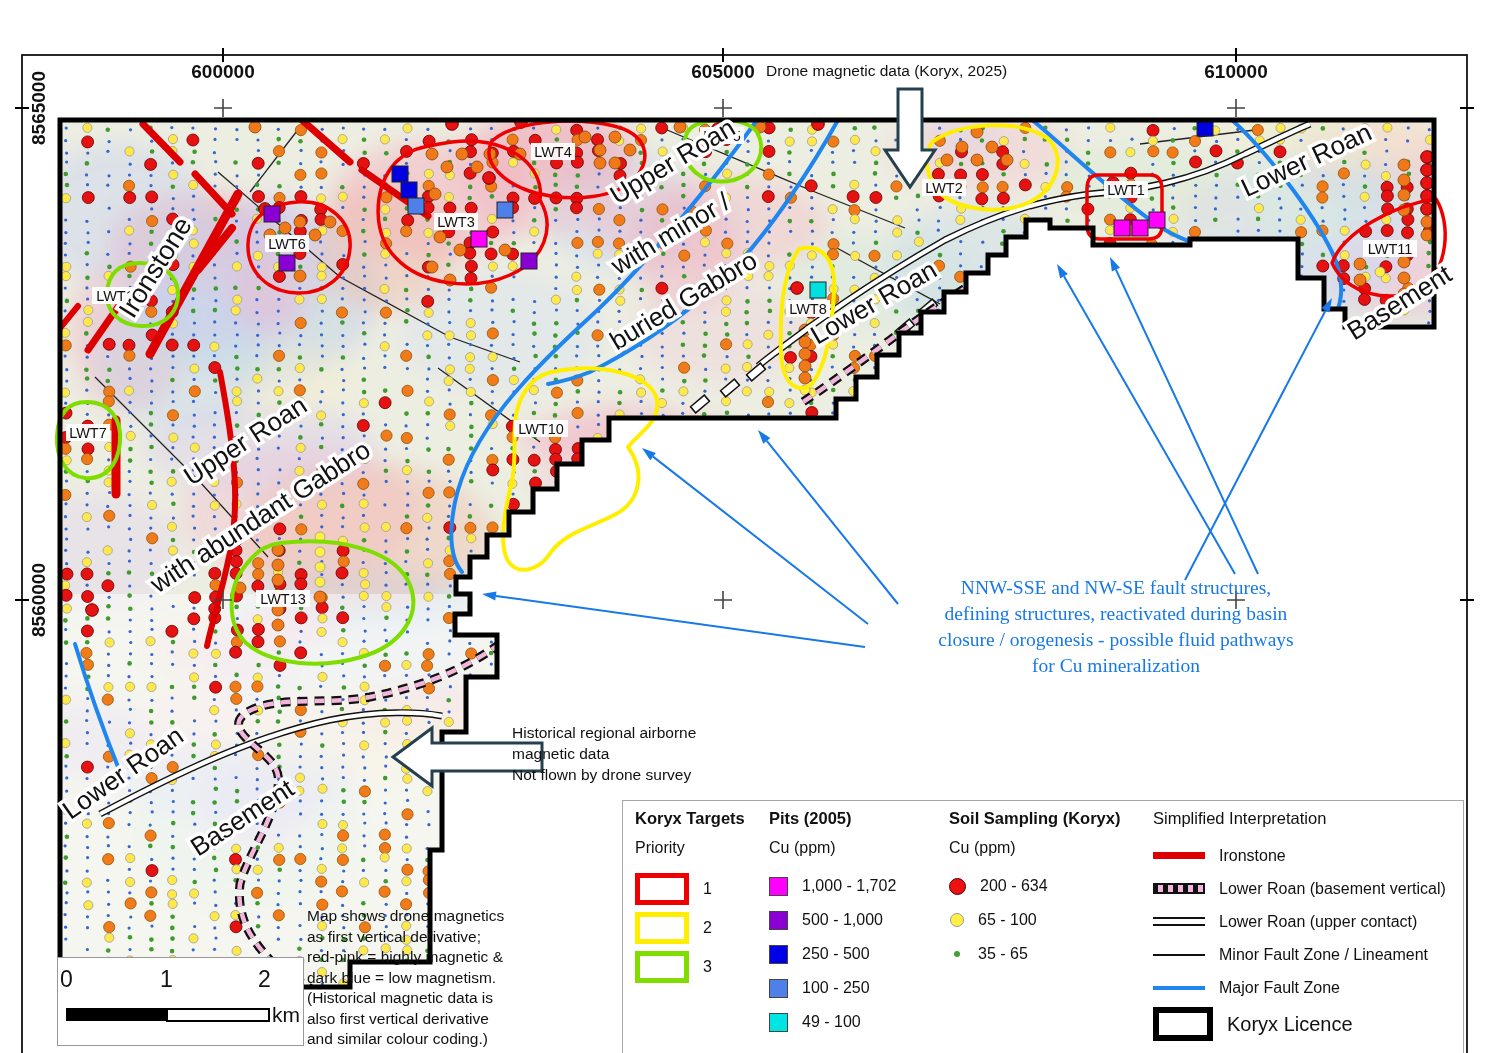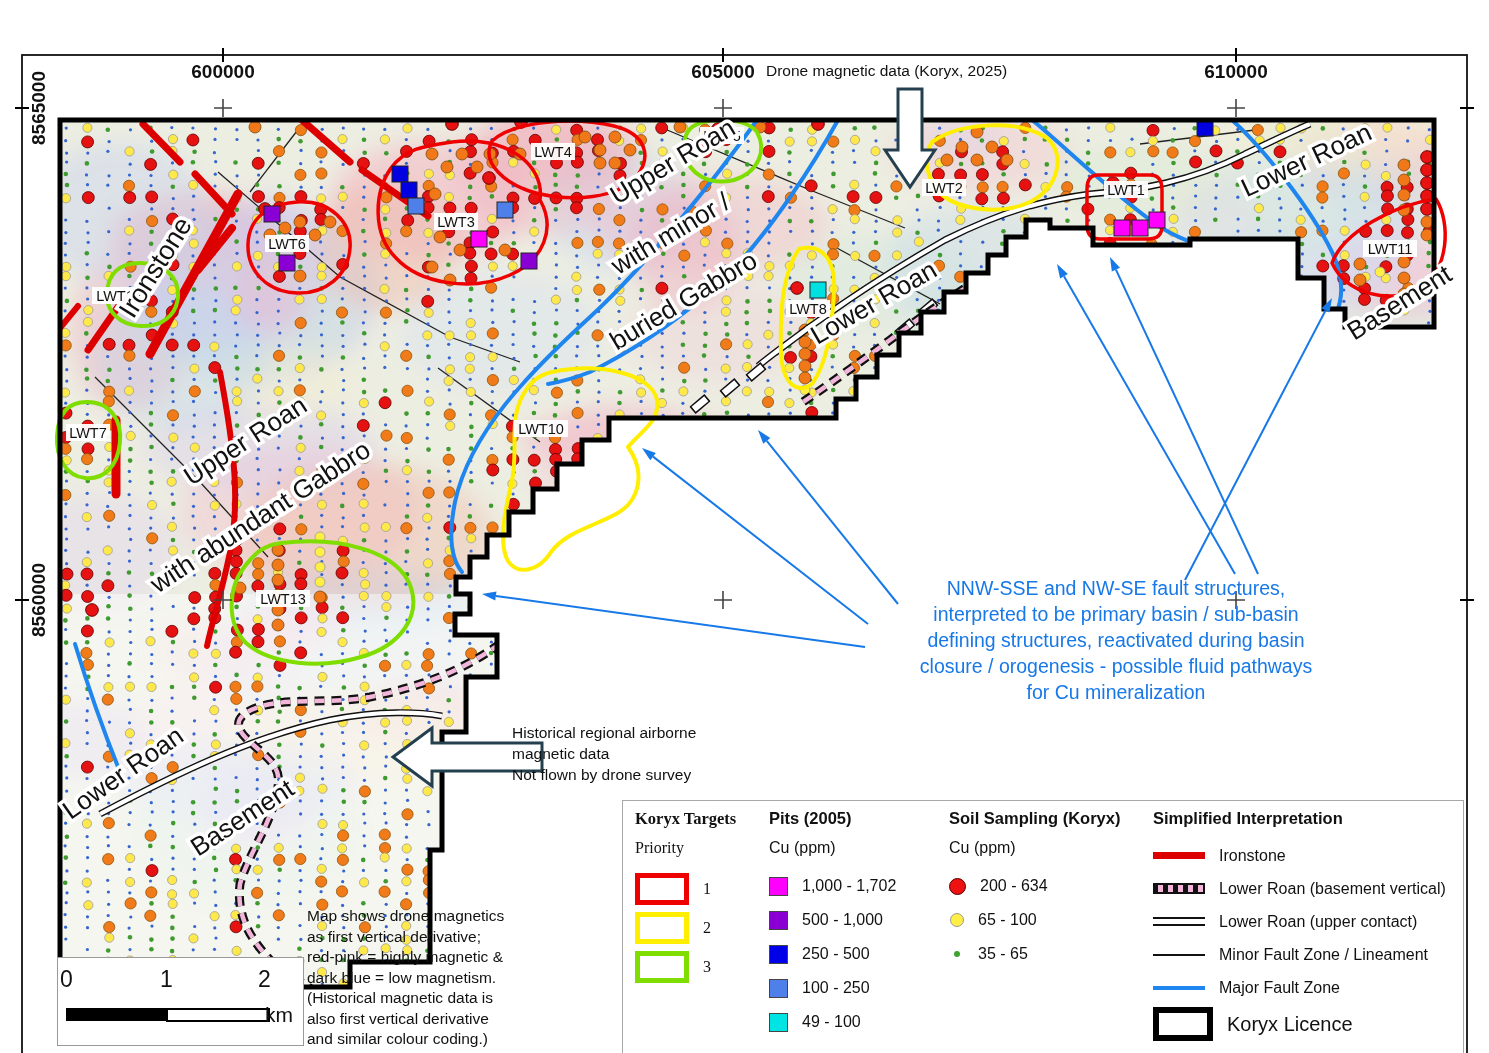--- a/index.html
+++ b/index.html
@@ -2,33 +2,33 @@
 <html><head>
 <meta charset="utf-8">
 <style>
   html,body{margin:0;padding:0;background:#fff;}
   .stage{position:relative;width:1489px;height:1053px;background:#fff;
          font-family:"Liberation Sans",sans-serif;color:#111;overflow:hidden;margin-top:32px;}
   .stage svg{position:absolute;left:0;top:0;}
   .abs{position:absolute;}
   .hdr-note{left:766px;top:30px;font-size:15.5px;}
   .blue-note{left:833px;top:543px;width:566px;text-align:center;
-             font-size:19.5px;line-height:26px;color:#1778e8;}
+             font-size:19.5px;line-height:26px;color:#1778e8;font-family:Liberation Serif, serif;}
   .hist-note{left:512px;top:690px;font-size:15.5px;line-height:21px;}
   .map-note{left:307px;top:874px;font-size:15.5px;line-height:20.5px;}
   
   .sbar{left:57px;top:925px;width:245px;height:87px;background:#fff;border:1px solid #999;}
   .sbar .num{position:absolute;top:8px;font-size:23px;}
   .sbar .seg{position:absolute;top:50px;height:13px;}
-  .sbar .unit{position:absolute;left:207px;top:45px;font-size:21px;}
+  .sbar .unit{position:absolute;left:214px;top:45px;font-size:21px;}
   
   .legend{left:622px;top:768px;width:840px;height:264px;background:#fff;border:1px solid #a8a8a8;}
   .lcol{position:absolute;top:8px;}
   .ltitle{height:30px;font-size:16.5px;font-weight:bold;white-space:nowrap;}
-  .ltitle.reg{font-weight:bold;}
+  .ltitle.reg{font-weight:normal;}
   .lsub{height:30px;font-size:16px;}
   .lrow{display:flex;align-items:center;gap:14px;}
   .llab{font-size:16px;white-space:nowrap;}
   .sw-t{display:inline-block;width:44px;height:22px;background:#fff;border:5px solid #000;}
   .sw-p{display:inline-block;width:17px;height:17px;border:1px solid #444;}
   .sw-s{display:inline-block;border-radius:50%;}
   .in-iron{display:inline-block;width:52px;height:7px;background:#dd0000;}
   .in-base{display:inline-block;width:52px;height:7px;border-top:2px solid #111;border-bottom:2px solid #111;
            background:repeating-linear-gradient(90deg,#111 0 5px,#f2b6da 5px 10px);}
   .in-upper{display:inline-block;width:52px;height:5px;border-top:2px solid #111;border-bottom:2px solid #111;}
@@ -2563,21 +2563,20 @@
   <text class="geo" transform="translate(250,416) rotate(-33)">Upper Roan</text>
   <text class="geo" transform="translate(265,492) rotate(-33)">with abundant Gabbro</text>
   <text class="geo" transform="translate(128,748) rotate(-35)">Lower Roan</text>
   <text class="geo" transform="translate(247,793) rotate(-33)">Basement</text>
 </svg>
 
 <div class="abs hdr-note">Drone magnetic data (Koryx, 2025)</div>
 
 <div class="abs blue-note">
   <div>NNW-SSE and NW-SE fault structures,</div>
-  <div>interpreted to be primary basin / sub-basin</div>
   <div>defining structures, reactivated during basin</div>
   <div>closure / orogenesis - possible fluid pathways</div>
   <div>for Cu mineralization</div>
 </div>
 
 <div class="abs hist-note">
   <div>Historical regional airborne</div>
   <div>magnetic data</div>
   <div>Not flown by drone survey</div>
 </div>
@@ -2595,21 +2594,21 @@
 <div class="abs sbar">
   <span class="num" style="left:2px">0</span>
   <span class="num" style="left:102px">1</span>
   <span class="num" style="left:200px">2</span>
   <span class="seg" style="left:8px;width:100px;background:#000;"></span>
   <span class="seg" style="left:108px;width:100px;background:#fff;border:2px solid #000;height:10px;"></span>
   <span class="unit">km</span>
 </div>
 
 <div class="abs legend">
-  <div class="lcol" style="left:12px;width:128px;font-family:Liberation Serif, serif;">
+  <div class="lcol" style="left:12px;width:128px;">
     <div class="ltitle">Koryx Targets</div>
     <div class="lsub">Priority</div>
     <div class="lrow" style="height:39px">
           <span class="sw-t" style="border-color:#ee0000"></span>
           <span class="llab">1</span>
         </div>
     <div class="lrow" style="height:39px">
           <span class="sw-t" style="border-color:#ffee00"></span>
           <span class="llab">2</span>
         </div>

